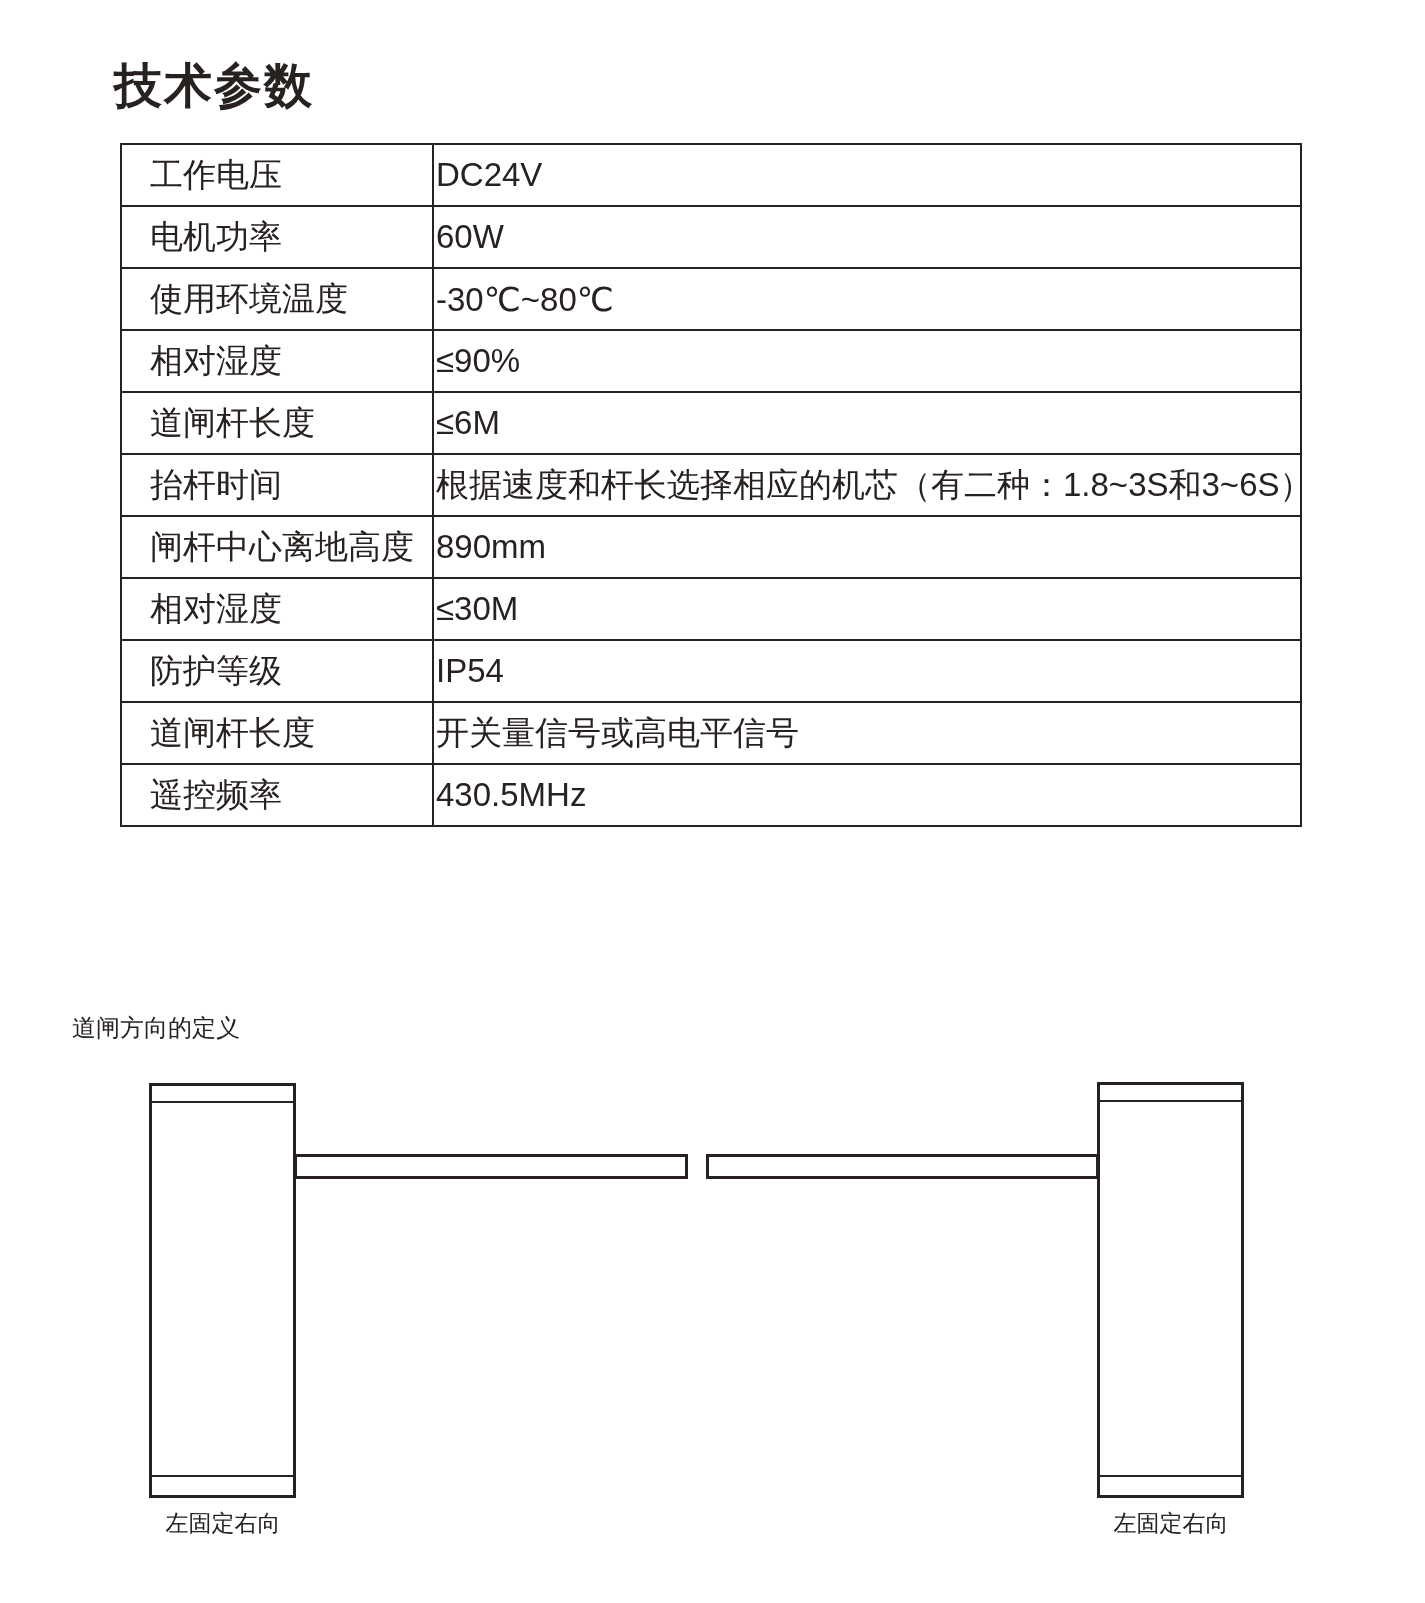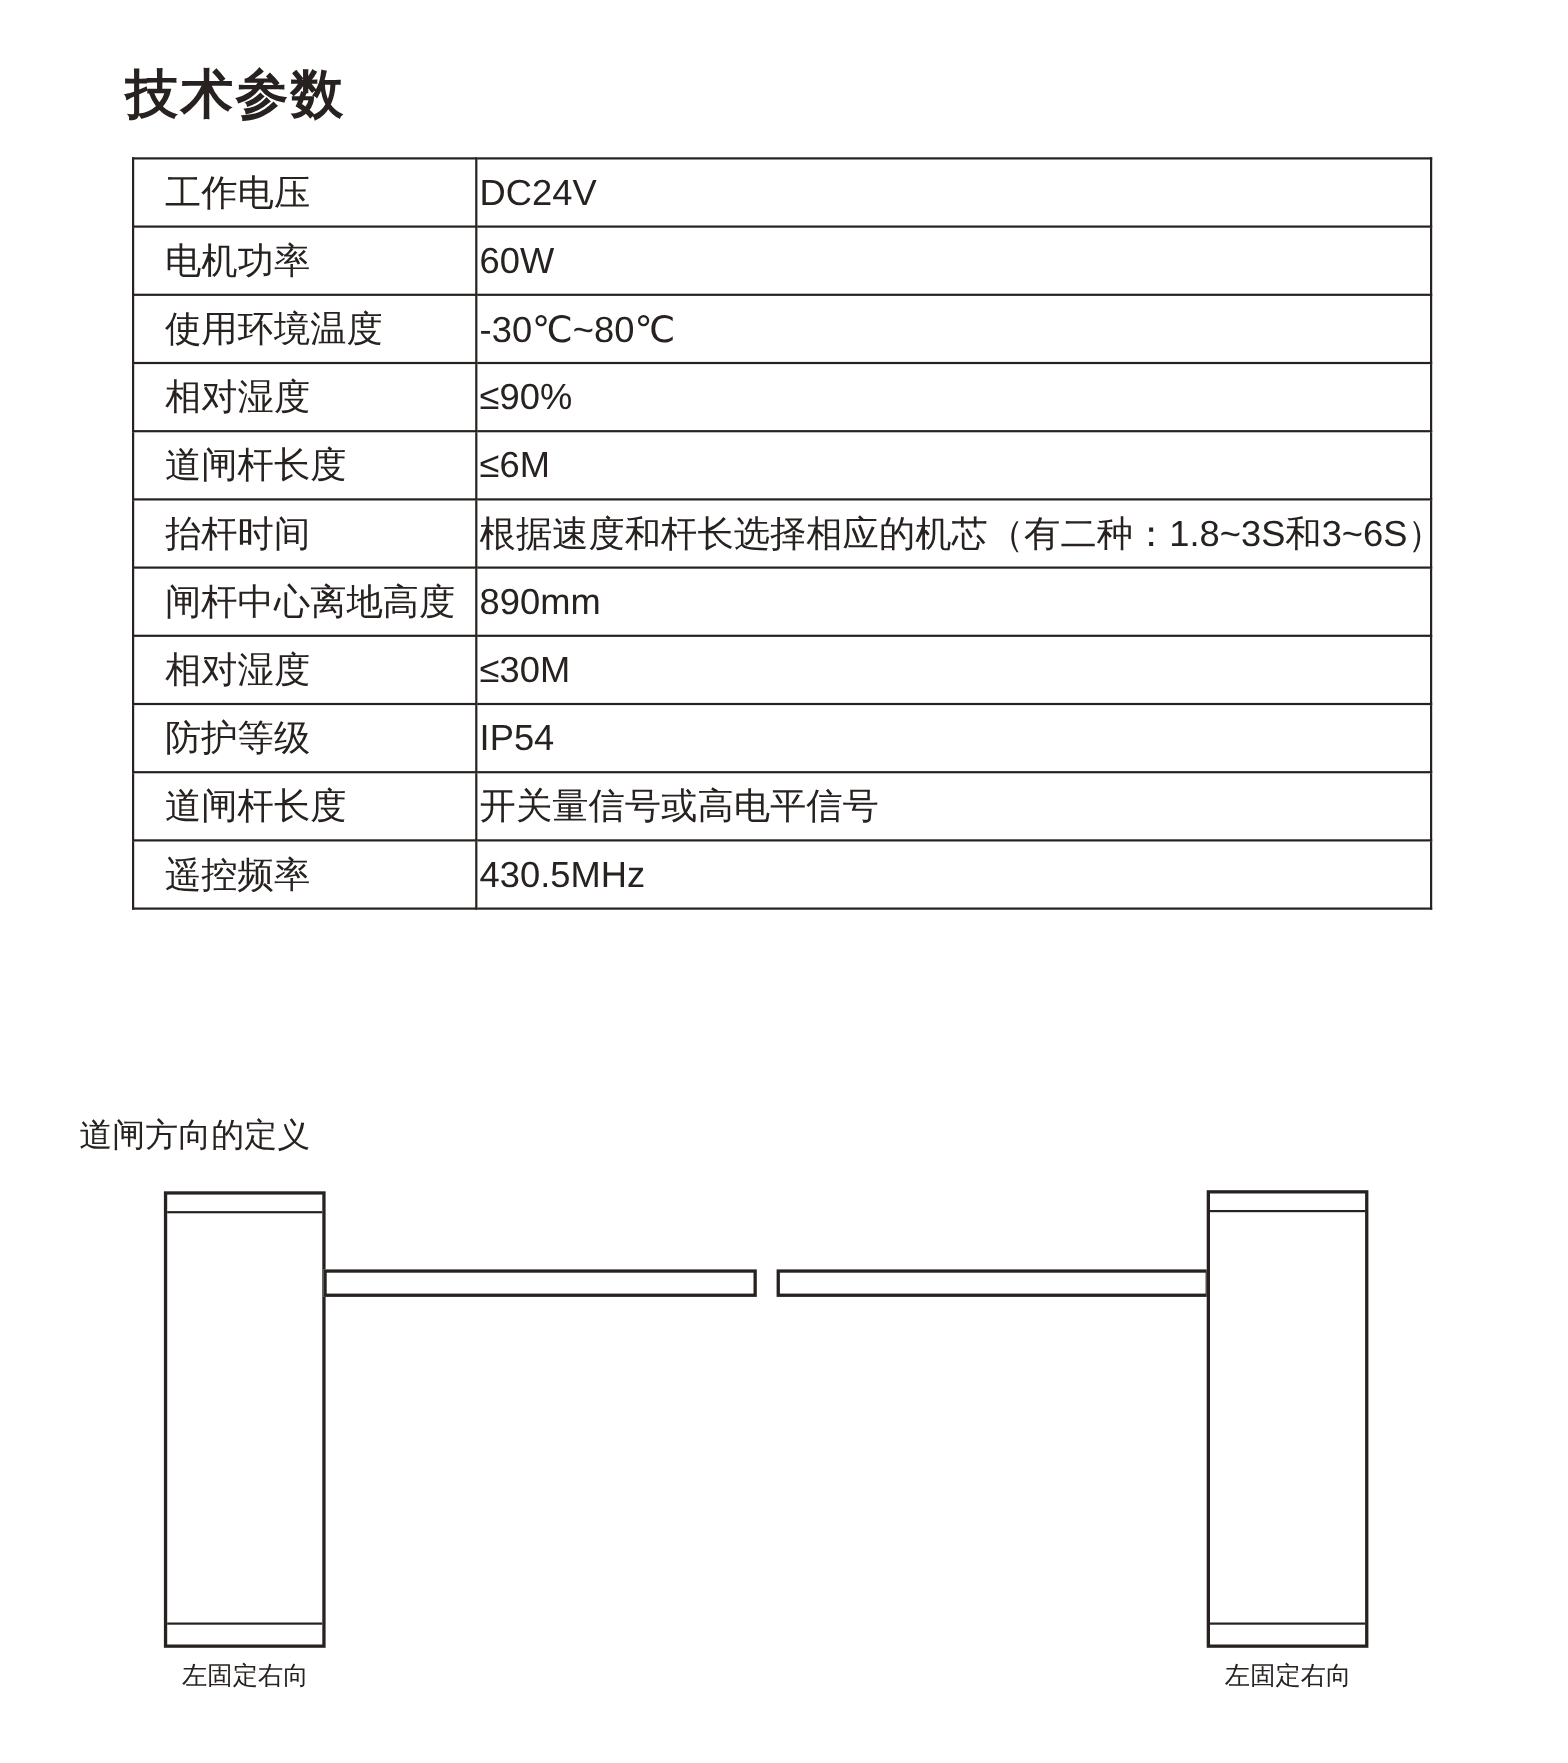--- a/index.html
+++ b/index.html
@@ -50,21 +50,21 @@
     width: 312px;
     padding-left: 28px;
   }
   table.spec-table td.value-cell {
     padding-left: 2px;
   }
   .section-title {
     position: absolute;
     left: 72px;
     top: 1012px;
-    font-size: 30px;
+    font-size: 24px;
     font-weight: 400;
     color: var(--text);
   }
   .diagram { position: absolute; left: 0; top: 0; width: 1425px; height: 1603px; pointer-events: none; }
   .cabinet {
     position: absolute;
     border: 3px solid var(--line);
     background: var(--background);
   }
   .cabinet-left  { left: 149px;  top: 1083px; width: 147px; height: 415px; }

